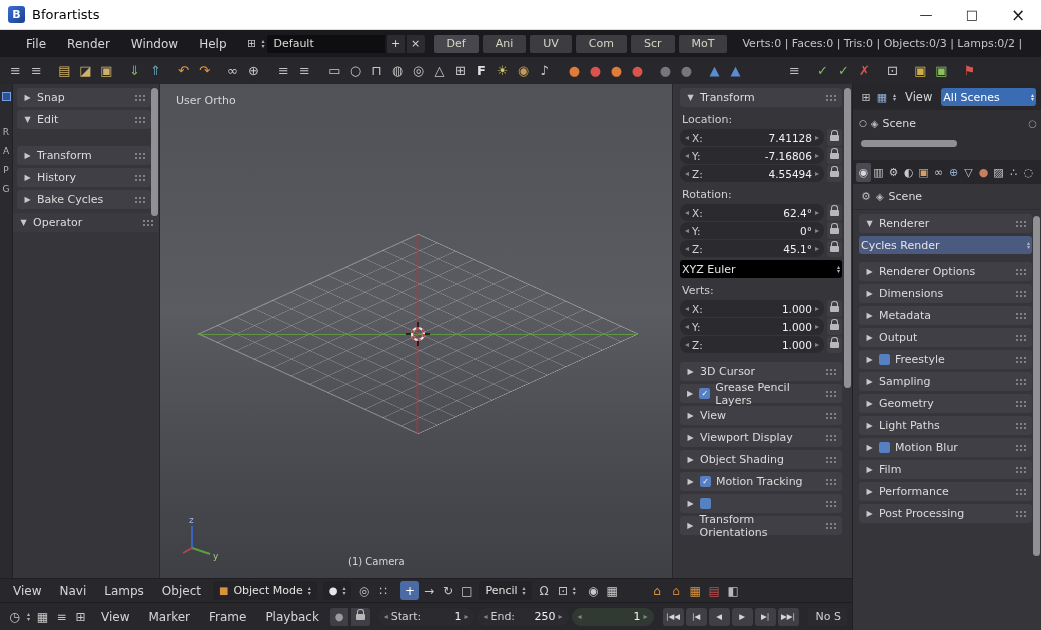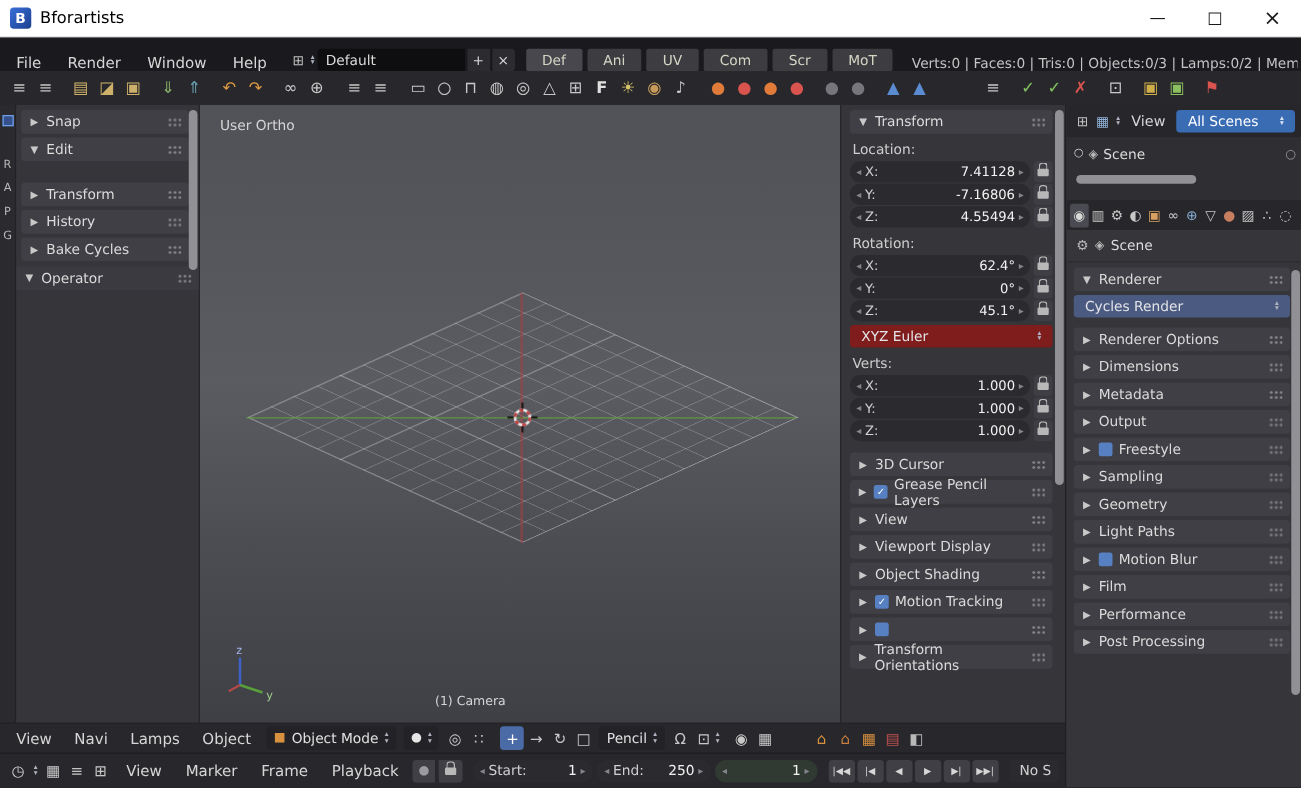--- a/index.html
+++ b/index.html
@@ -8,21 +8,21 @@
 
 
 .titlebar{flex:0 0 30px;background:#fff;display:flex;align-items:center;padding-left:8px;border-bottom:1px solid #dcdcdc}
 .app-icon{width:17px;height:17px;border-radius:3px;background:linear-gradient(135deg,#3a6fd8,#1b3f8f);color:#fff;font-size:11px;font-weight:bold;display:flex;align-items:center;justify-content:center;margin-right:7px}
 .title-text{font-size:13px;color:#000}
 .win-controls{margin-left:auto;display:flex;height:100%}
 .win-btn{width:46px;display:flex;align-items:center;justify-content:center;font-size:13px;color:#1a1a1a;cursor:default}
 .win-btn.close{font-size:17px}
 
 
-.menubar{flex:0 0 27px;background:#1a1a1e;display:flex;align-items:flex-end;padding:0 3px;gap:1px;overflow:hidden;white-space:nowrap}
+.menubar{flex:0 0 27px;background:#1a1a1e;display:flex;align-items:center;padding:0 16px;gap:1px;overflow:hidden;white-space:nowrap}
 .menu-item{font-size:12px;color:#d6d6d6;padding:0 10px}
 .layout-group{display:flex;align-items:center;margin-left:6px;gap:2px}
 .small-icon{width:16px;height:16px;display:flex;align-items:center;justify-content:center;font-size:11px;color:#c0c0c0}
 .updown{display:flex;flex-direction:column;line-height:4.5px;font-size:6px;color:#b0b4c0}
 .layout-field{width:118px;height:18px;background:#0e0e10;border-radius:3px 0 0 3px;display:flex;align-items:center;padding:0 7px;color:#dcdcdc}
 .mini-btn{width:18px;height:18px;background:#2c2c30;display:flex;align-items:center;justify-content:center;color:#d8d8d8;font-size:11px}
 .mini-btn.rd{border-radius:0 3px 3px 0}
 .screen-tabs{display:flex;gap:4px;margin-left:8px}
 .screen-tab{height:18px;background:#3d3d41;border-radius:2px;padding:0 13px;display:flex;align-items:center;color:#d6d6c6;font-size:11px}
 .stats{margin-left:14px;color:#c4c4c4;font-size:11px;overflow:hidden}
@@ -64,22 +64,22 @@
 .np-scroll{right:1px;top:4px;height:300px}
 .grouplabel{font-size:11px;color:#cfcfcf;margin:6px 2px 3px}
 .nfrow{display:flex;gap:3px;margin-bottom:1px;align-items:center}
 .numfield{flex:1;height:17px;background:#2b2b2f;border-radius:8px;display:flex;align-items:center;padding:0 5px;font-size:10.5px;color:#e8e8e8}
 .numfield .st{color:#85858c;font-size:8px}
 .nf-label{margin-left:3px;color:#cfcfd4}
 .nf-value{flex:1;text-align:right;margin-right:3px;color:#f2f2f2}
 .lockbtn{width:15px;height:17px;background:#3e3e44;border-radius:3px;display:flex;justify-content:center;flex:0 0 auto}
 .lock{position:relative;width:9px;height:6px;background:#b8b8b8;border-radius:1px;margin-top:6px}
 .lock::before{content:"";position:absolute;width:5px;height:5px;border:1.5px solid #b8b8b8;border-bottom:none;border-radius:3px 3px 0 0;left:1px;top:-5px}
-.drop{height:18px;background:#2b2b2f;border-radius:3px;display:flex;align-items:center;padding:0 9px;font-size:11px;color:#e4e4e8;gap:5px;margin:3px 0 2px}
-.drop.blue{background:#7f1d1d}
+.drop{height:18px;background:#2b2b2f;border-radius:3px;display:flex;align-items:center;padding:0 2px;font-size:11px;color:#e4e4e8;gap:5px;margin:3px 0 2px}
+.drop.blue{background:#000000}
 .drop .updown{margin-left:auto}
 .cb{width:11px;height:11px;border-radius:2px;background:#5680c2;display:flex;align-items:center;justify-content:center;font-size:8px;color:#fff;flex:0 0 auto}
 .cb i{font-style:normal}
 
 
 .rightcol{grid-area:1/5/4/6;background:#35353a;border-left:1px solid #202024;display:flex;flex-direction:column;overflow:hidden}
 .outliner-header{flex:0 0 26px;background:#27272b;display:flex;align-items:center;padding:0 5px;gap:3px}
 .ol-view{font-size:11.5px;color:#d6d6d6;padding:0 6px}
 .drop.bright{background:#3a6cb4;color:#fff;flex:1;margin:0}
 .outliner-body{flex:0 0 50px;background:#2e2e33;padding:4px 4px 0 6px}

